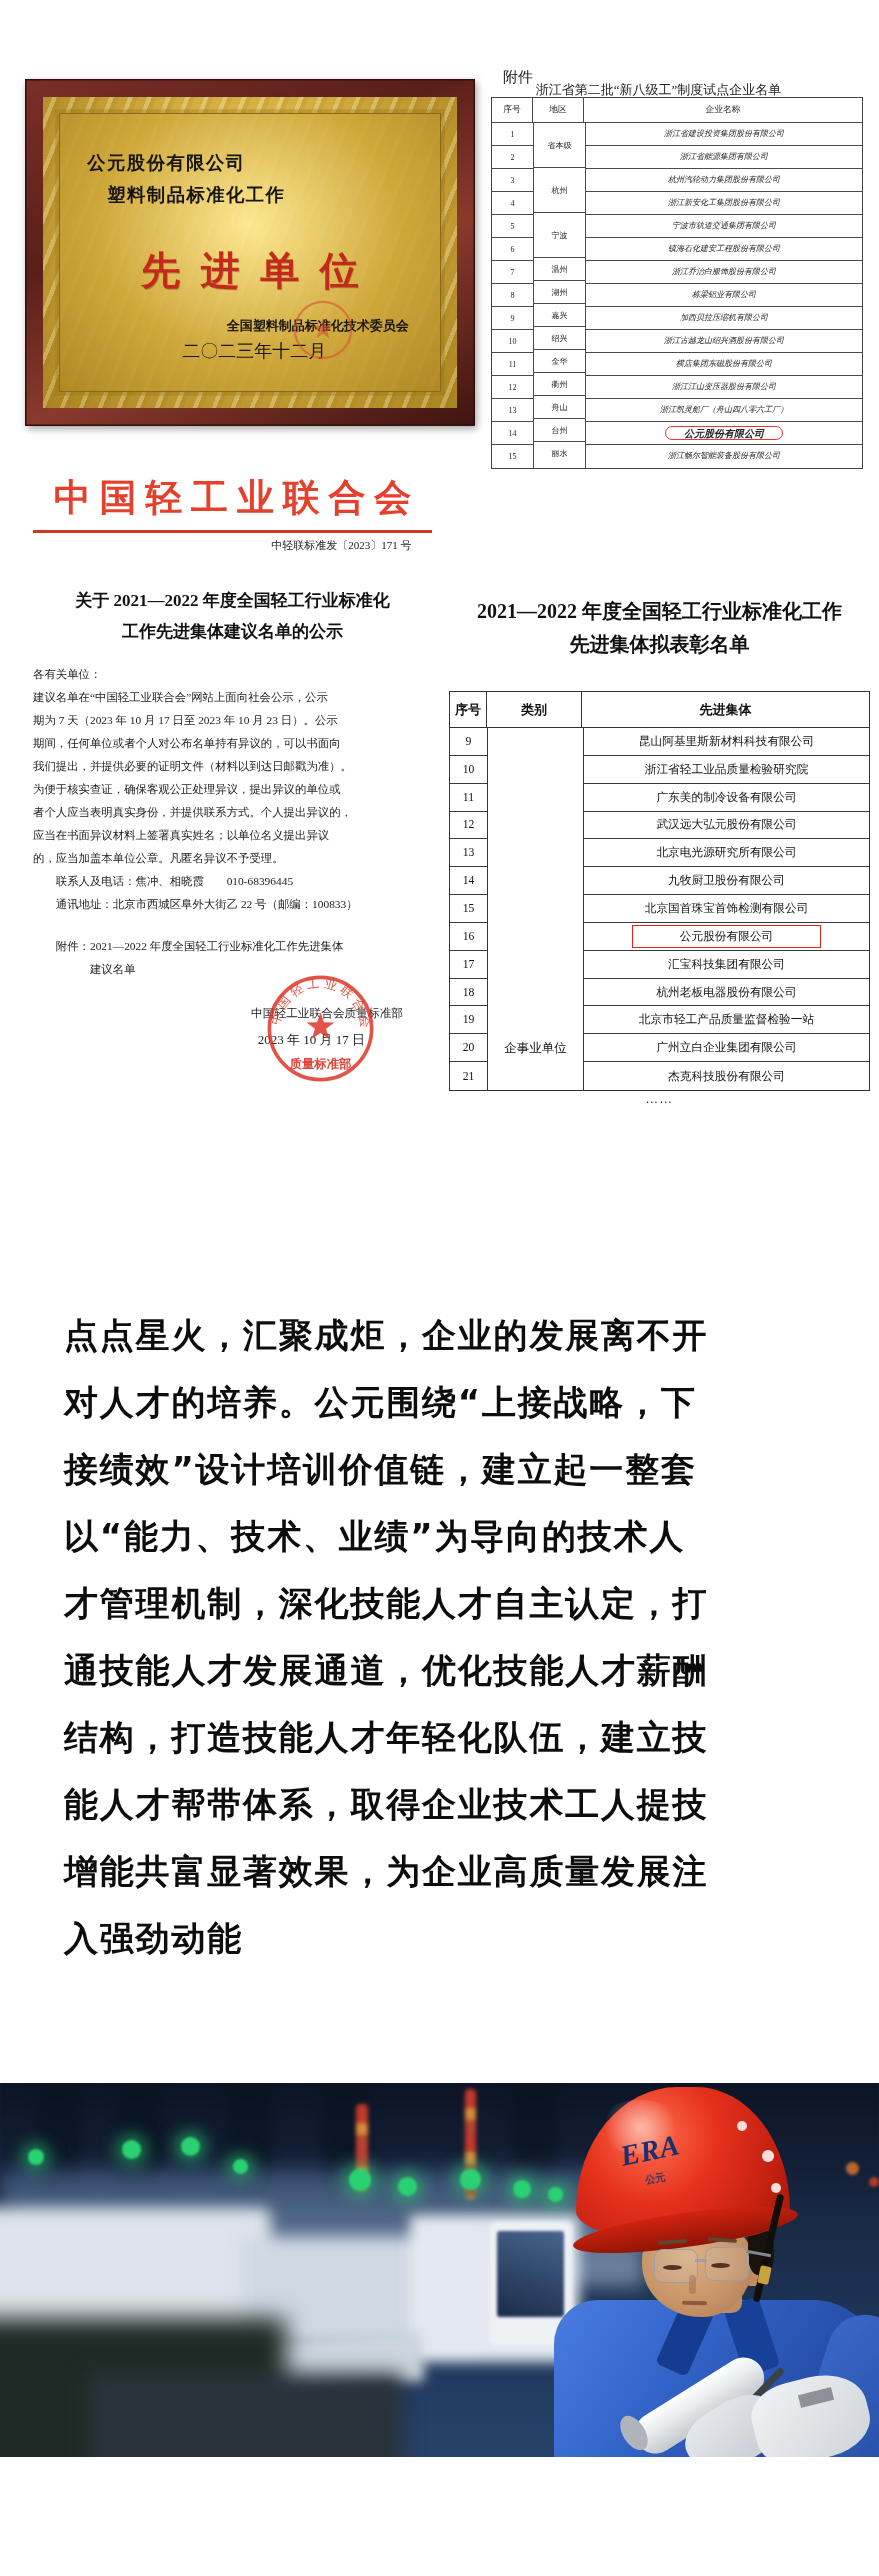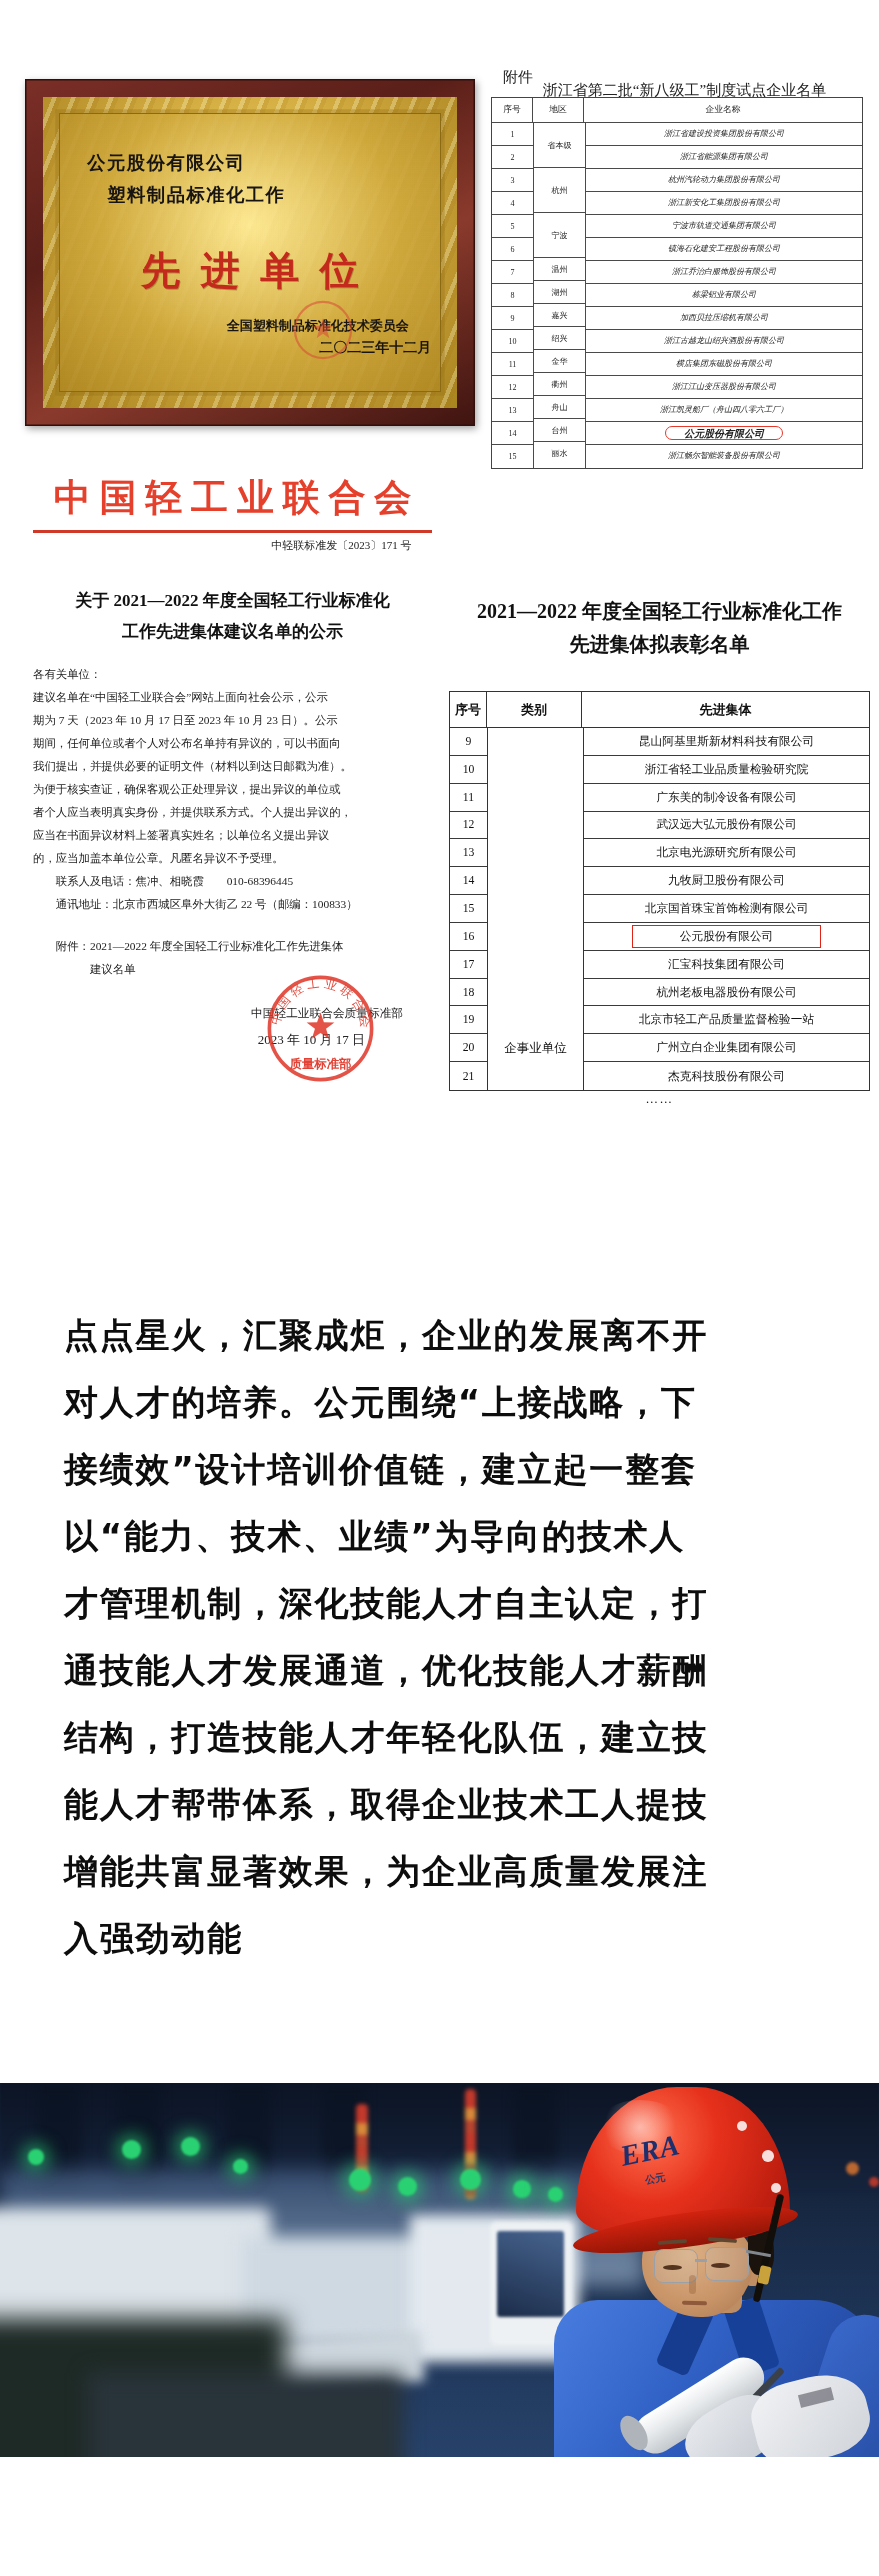--- a/index.html
+++ b/index.html
@@ -19,26 +19,26 @@
   .plq-panel{position:absolute;inset:16px;border:1.5px solid #8a6a15;box-shadow:0 0 0 3.7px rgba(150,112,22,.35);
           background:radial-gradient(ellipse at 50% 40%,#e5c75e 0%,#d0a93c 55%,#bb9026 100%);
           background-image:radial-gradient(ellipse at 50% 40%,rgba(255,235,150,.9) 0%,rgba(208,169,60,.9) 55%,rgba(176,136,34,.9) 100%),
             repeating-linear-gradient(0deg,rgba(255,255,255,.07) 0 0.7px,transparent 0.7px 2.2px),
             repeating-linear-gradient(90deg,rgba(120,85,10,.10) 0 0.7px,transparent 0.7px 2.2px);}
   .plq-company{position:absolute;left:44px;top:53px;font-size:18.3px;font-weight:700;color:#171411;letter-spacing:1.5px;}
   .plq-subject{position:absolute;left:64px;top:85px;font-size:18.3px;font-weight:700;color:#171411;letter-spacing:1.5px;}
   .plq-award{position:absolute;left:0;top:147px;width:100%;text-align:center;font-size:39px;font-weight:800;
              color:#c32a1c;letter-spacing:20.5px;text-indent:20.5px;text-shadow:0.7px 0.7px 0 rgba(90,20,10,.3);}
   .plq-issuer{position:absolute;left:139px;top:220px;width:271px;text-align:center;font-size:13px;font-weight:700;color:#191510;}
-  .plq-date{position:absolute;left:139px;top:242px;width:249px;text-align:right;font-size:14px;font-weight:700;color:#191510;}
+  .plq-date{position:absolute;left:139px;top:242px;width:249px;text-align:left;font-size:18px;font-weight:400;color:#191510;}
   .plq-seal{position:absolute;left:249px;top:202px;opacity:.55;}
 
   
   .att-label{position:absolute;left:503px;top:68px;font-size:15px;color:#222;}
-  .t1-title{position:absolute;left:494px;top:81px;width:381px;text-align:center;font-size:15px;color:#222;}
+  .t1-title{position:absolute;left:468px;top:81px;width:381px;text-align:center;font-size:13px;color:#222;}
   .t1{position:absolute;left:491px;top:97px;width:372px;box-sizing:border-box;border:1.1px solid #444;background:#fff;font-size:8px;color:#222;}
   .t1-head{display:grid;grid-template-columns:41px 51px 1fr;height:24px;border-bottom:0.7px solid #4a4a4a;}
   .t1-h{display:flex;align-items:center;justify-content:center;font-size:8.8px;}
   .t1-h.bdr{border-right:0.7px solid #4a4a4a;}
   .t1-body{display:flex;}
   .t1-col{display:flex;flex-direction:column;}
   .t1-col.no{width:41px;border-right:0.7px solid #4a4a4a;}
   .t1-col.region{width:51px;border-right:0.7px solid #4a4a4a;}
   .t1-col.name{flex:1;}
   .t1-cell{box-sizing:border-box;display:flex;align-items:center;justify-content:center;height:23px;

